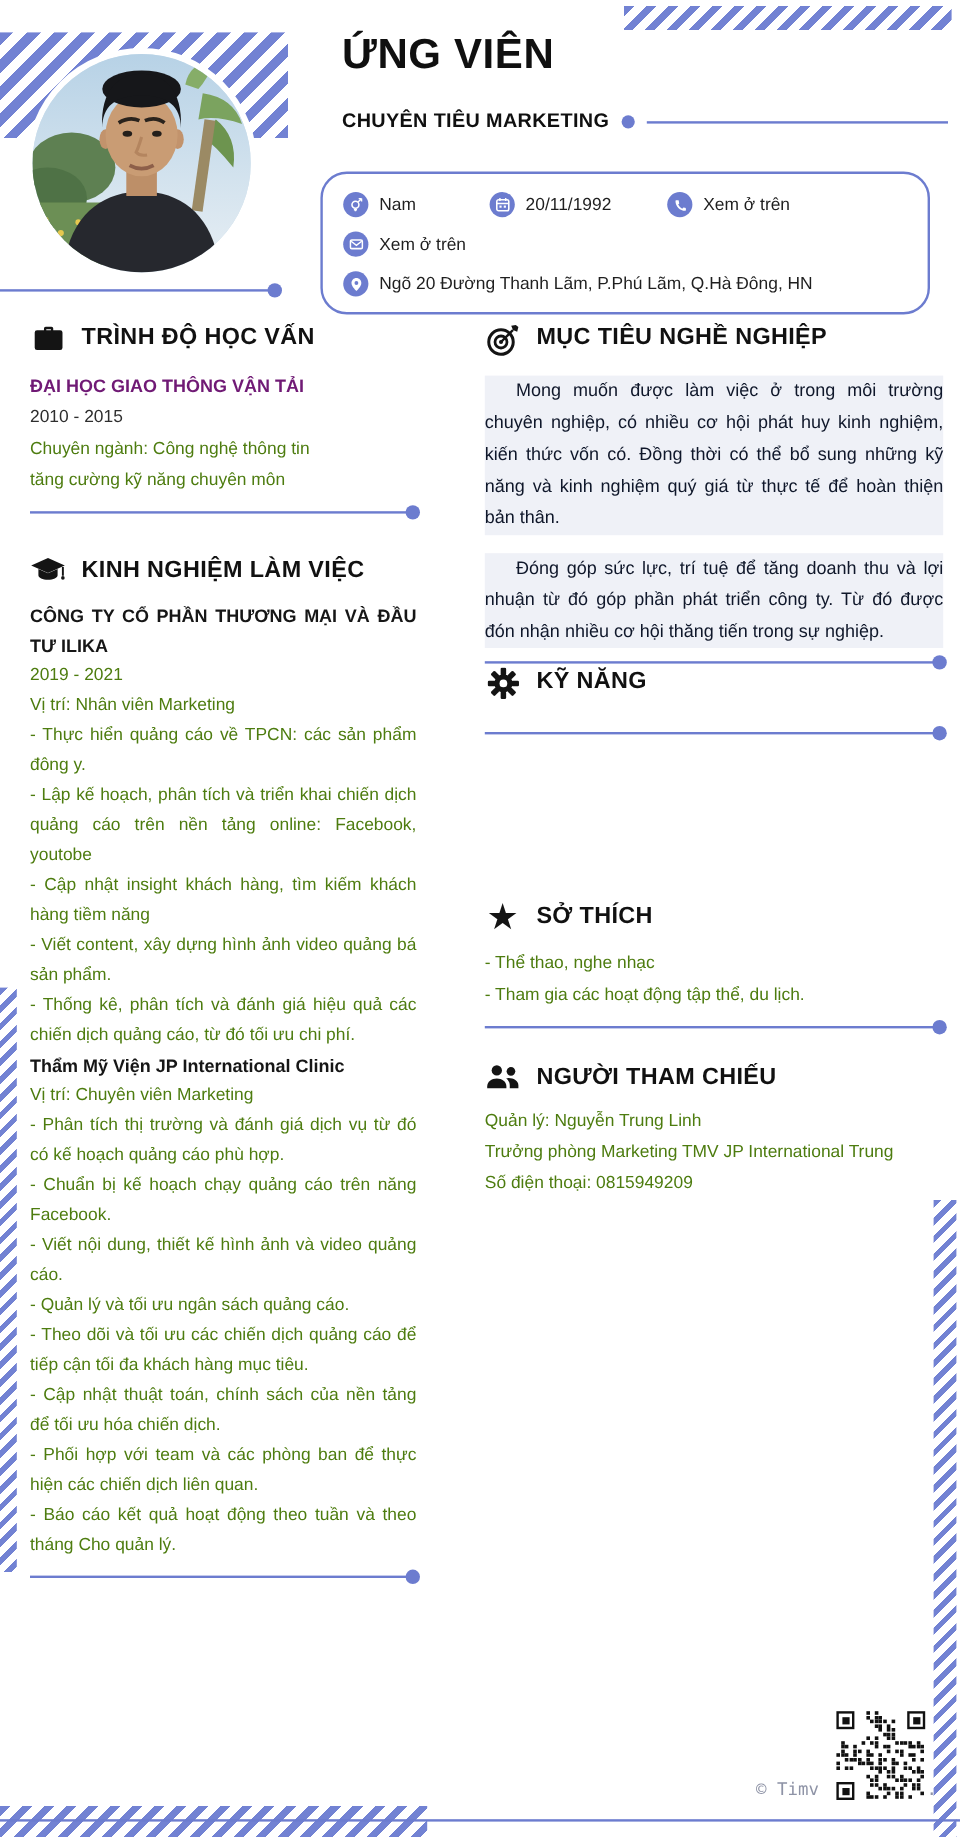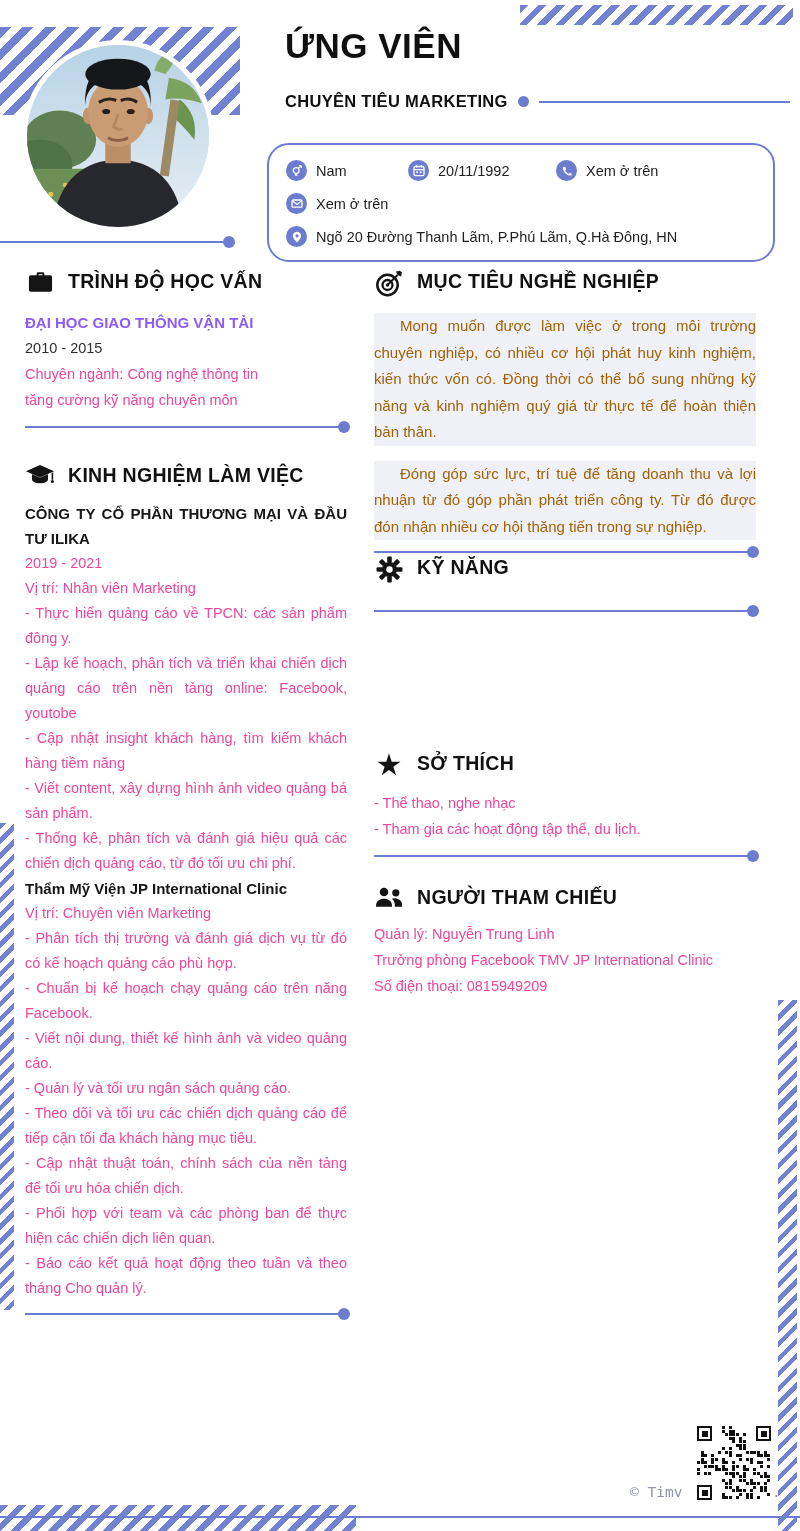--- a/index.html
+++ b/index.html
@@ -46,43 +46,43 @@
       border-radius:22px;padding:15px 17px 13px;display:flex;flex-direction:column;justify-content:space-between}
   .info-row{display:flex;align-items:center}
   .info-cell{display:flex;align-items:center;gap:9px;font-size:14.5px;color:#1f1f1f}
   .w1{width:122px}.w2{width:148px}
   .ibadge{flex:0 0 auto;width:21px;height:21px;border-radius:50%;background:var(--accent);
       display:flex;align-items:center;justify-content:center}
   .ibadge svg{display:block}
 
   
   .left-col{left:25px;top:270px;width:322px}
-  .right-col{left:374px;top:270px;width:382px}
+  .right-col{left:404px;top:270px;width:382px}
 
   .sec-head{display:flex;align-items:flex-start;gap:13px;font-size:19.5px;font-weight:bold;
       color:#111;letter-spacing:.3px}
   .sec-icon{flex:0 0 auto;display:flex;align-items:center;justify-content:center;width:30px}
   .star-glyph{font-size:30px;line-height:26px;color:#141414;font-family:"DejaVu Sans",sans-serif}
 
-  .body-text,.job-line,.edu-line,.hobby-line,.ref-line{font-size:14.5px;line-height:25px;color:#ec4899}
-
-  .edu-school{font-size:15px;font-weight:bold;line-height:25px;color:#8b5cf6;margin-top:16px}
+  .body-text,.job-line,.edu-line,.hobby-line,.ref-line{font-size:14.5px;line-height:25px;color:#4d7c0f}
+
+  .edu-school{font-size:15px;font-weight:bold;line-height:25px;color:#701a75;margin-top:16px}
   .edu-years{font-size:14.5px;line-height:26px}
   .edu-lines .edu-line{line-height:26px}
   .edu-divider{margin-top:13px}
 
   .exp-block{margin-top:36px}
   .jobs{margin-top:14px}
   .job-company{font-size:15px;font-weight:bold;line-height:25px;color:#161616;text-align:justify}
   .job-line{text-align:justify}
   .exp-divider{margin-top:12px;width:322px}
 
   .obj-paras{margin-top:14px}
   .obj-p{background:var(--highlight-bg);font-size:15px;line-height:26.5px;text-align:justify;
-      text-indent:26px;color:#a16207;margin-bottom:1px}
+      text-indent:26px;color:#0f172a;margin-bottom:1px}
   .obj-divider{margin-top:11px}
 
   .skills-block{position:absolute;left:0;top:286px;width:382px}
   .skill-label{font-size:14.5px;color:#2b2b2b;margin-top:17px}
   .skill-track{position:relative;height:3px;background:var(--slider);margin-top:15px}
   .skill-thumb{position:absolute;top:50%;transform:translate(-50%,-50%);width:17px;height:17px;background:var(--slider)}
   .skills-divider{margin-top:27px}
 
   .hobby-block{position:absolute;left:0;top:482px;width:382px}
   .hobby-lines{margin-top:12px}
@@ -354,21 +354,21 @@
                 <circle cx="21.8" cy="6.8" r="3.6"></circle>
                 <path d="M19.8 12.3c4.2 0 8.2 2.3 8.2 6v2.5h-7.2v-2.3c0-2.4-1.2-4.4-3-5.7.7-.3 1.3-.5 2-.5z"></path>
               </g>
             </svg>
         </span>
         <span>NGƯỜI THAM CHIẾU</span>
       </div>
       <div class="ref-lines">
 
       <div class="ref-line">Quản lý: Nguyễn Trung Linh</div>
-          <div class="ref-line">Trưởng phòng Facebook TMV JP International Clinic</div>
+          <div class="ref-line">Trưởng phòng Marketing TMV JP International Trung</div>
           <div class="ref-line">Số điện thoại: 0815949209</div>
         </div>
     </div>
   </div>
 
   <div class="abs wm">© Timv</div>
   <div class="abs wm-dot">.</div>
   <div class="abs qr">
     <div class="qf tl"></div>
     <div class="qf tr"></div>

